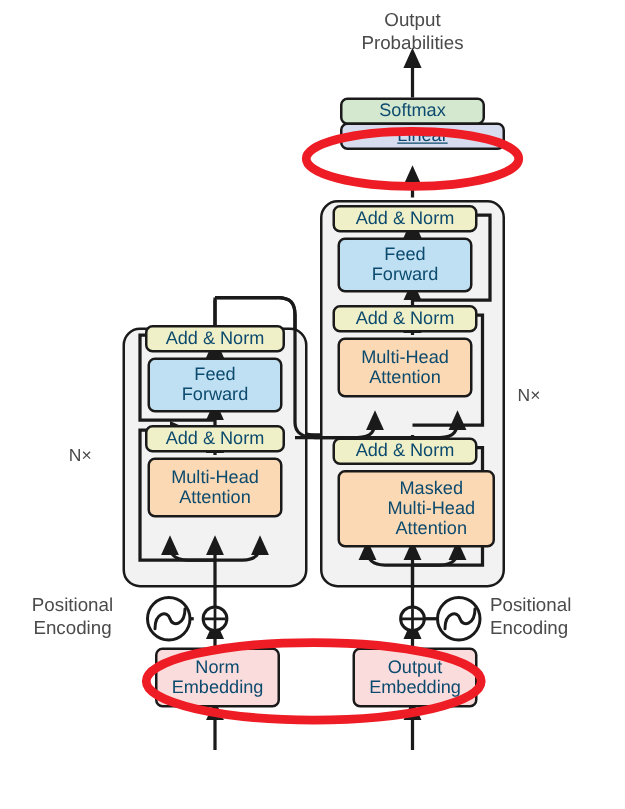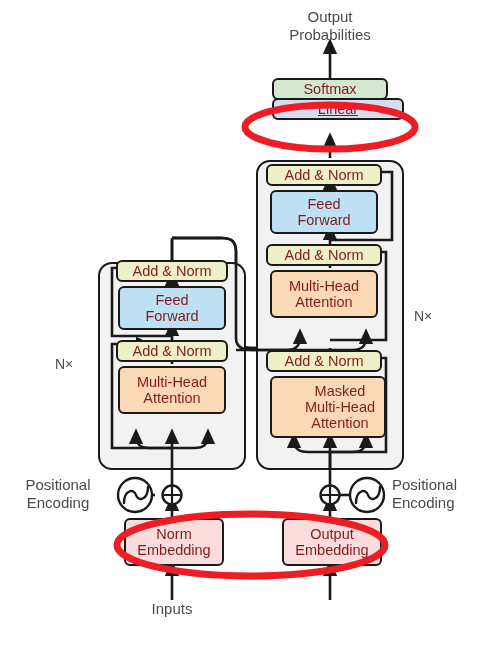--- a/index.html
+++ b/index.html
@@ -8,21 +8,21 @@
 
   #diagram{position:absolute;left:0;top:0;width:500px;height:647px;}
 
   .lbl{position:absolute;text-align:center;font-size:15px;line-height:18px;
        color:#4a4a4a;white-space:pre-line;}
 
   .nxlbl{position:absolute;font-size:14px;color:#4a4a4a;}
 
   .box{position:absolute;box-sizing:border-box;border:2.2px solid #1a1a1a;
        border-radius:6px;display:flex;align-items:center;justify-content:center;
-       text-align:center;font-size:14.5px;line-height:16px;color:#7f1d1d;
+       text-align:center;font-size:14.5px;line-height:16px;color:#0c4a6e;
        white-space:pre-line;}
 
   .container{position:absolute;box-sizing:border-box;border:2.2px solid #1a1a1a;
        border-radius:14px;background:#f2f2f2;}
 
   svg.layer{position:absolute;left:0;top:0;width:500px;height:647px;
        overflow:visible;pointer-events:none;}
 </style>
 </head>
 <body>
@@ -143,21 +143,21 @@
   <div class="box" style="left:270px;top:190px;width:108px;height:44px;background:#bfe0f2;">Feed
 Forward</div>
 
   <div class="box" style="left:266px;top:244px;width:116px;height:22px;background:#f0f0c8;">Add &amp; Norm</div>
 
   <div class="box" style="left:270px;top:270px;width:108px;height:48px;background:#fbd9b4;">Multi-Head
 Attention</div>
 
   <div class="box" style="left:266px;top:350px;width:116px;height:22px;background:#f0f0c8;">Add &amp; Norm</div>
 
-  <div class="box" style="left:270px;top:376px;width:116px;height:62px;background:#fbd9b4;padding-left:24px;">Masked
+  <div class="box" style="left:270px;top:376px;width:126px;height:62px;background:#fbd9b4;padding-left:24px;">Masked
 Multi-Head
 Attention</div>
 
   <div class="box" style="left:116px;top:260px;width:112px;height:22px;background:#f0f0c8;">Add &amp; Norm</div>
 
   <div class="box" style="left:118px;top:286px;width:108px;height:44px;background:#bfe0f2;">Feed
 Forward</div>
 
   <div class="box" style="left:116px;top:340px;width:112px;height:22px;background:#f0f0c8;">Add &amp; Norm</div>
 
@@ -194,21 +194,20 @@
   </svg>
 
   <svg class="layer">
     <ellipse cx="330" cy="127" rx="85" ry="22" fill="none" stroke="#ee1c24" stroke-width="7"></ellipse>
     <ellipse cx="251" cy="545" rx="134" ry="31" fill="none" stroke="#ee1c24" stroke-width="7"></ellipse>
   </svg>
 
   <div class="lbl" style="left:258px;top:8px;width:144px;">Output
 Probabilities</div>
 
-  <div class="lbl" style="left:112px;top:600px;width:120px;">Inputs</div>
 
 
   <div class="lbl" style="left:6px;top:476px;width:104px;text-align:center;">Positional
 Encoding</div>
 
   <div class="lbl" style="left:392px;top:476px;width:104px;text-align:left;">Positional
 Encoding</div>
 
   <div class="nxlbl" style="left:55px;top:356px;">N×</div>
 

